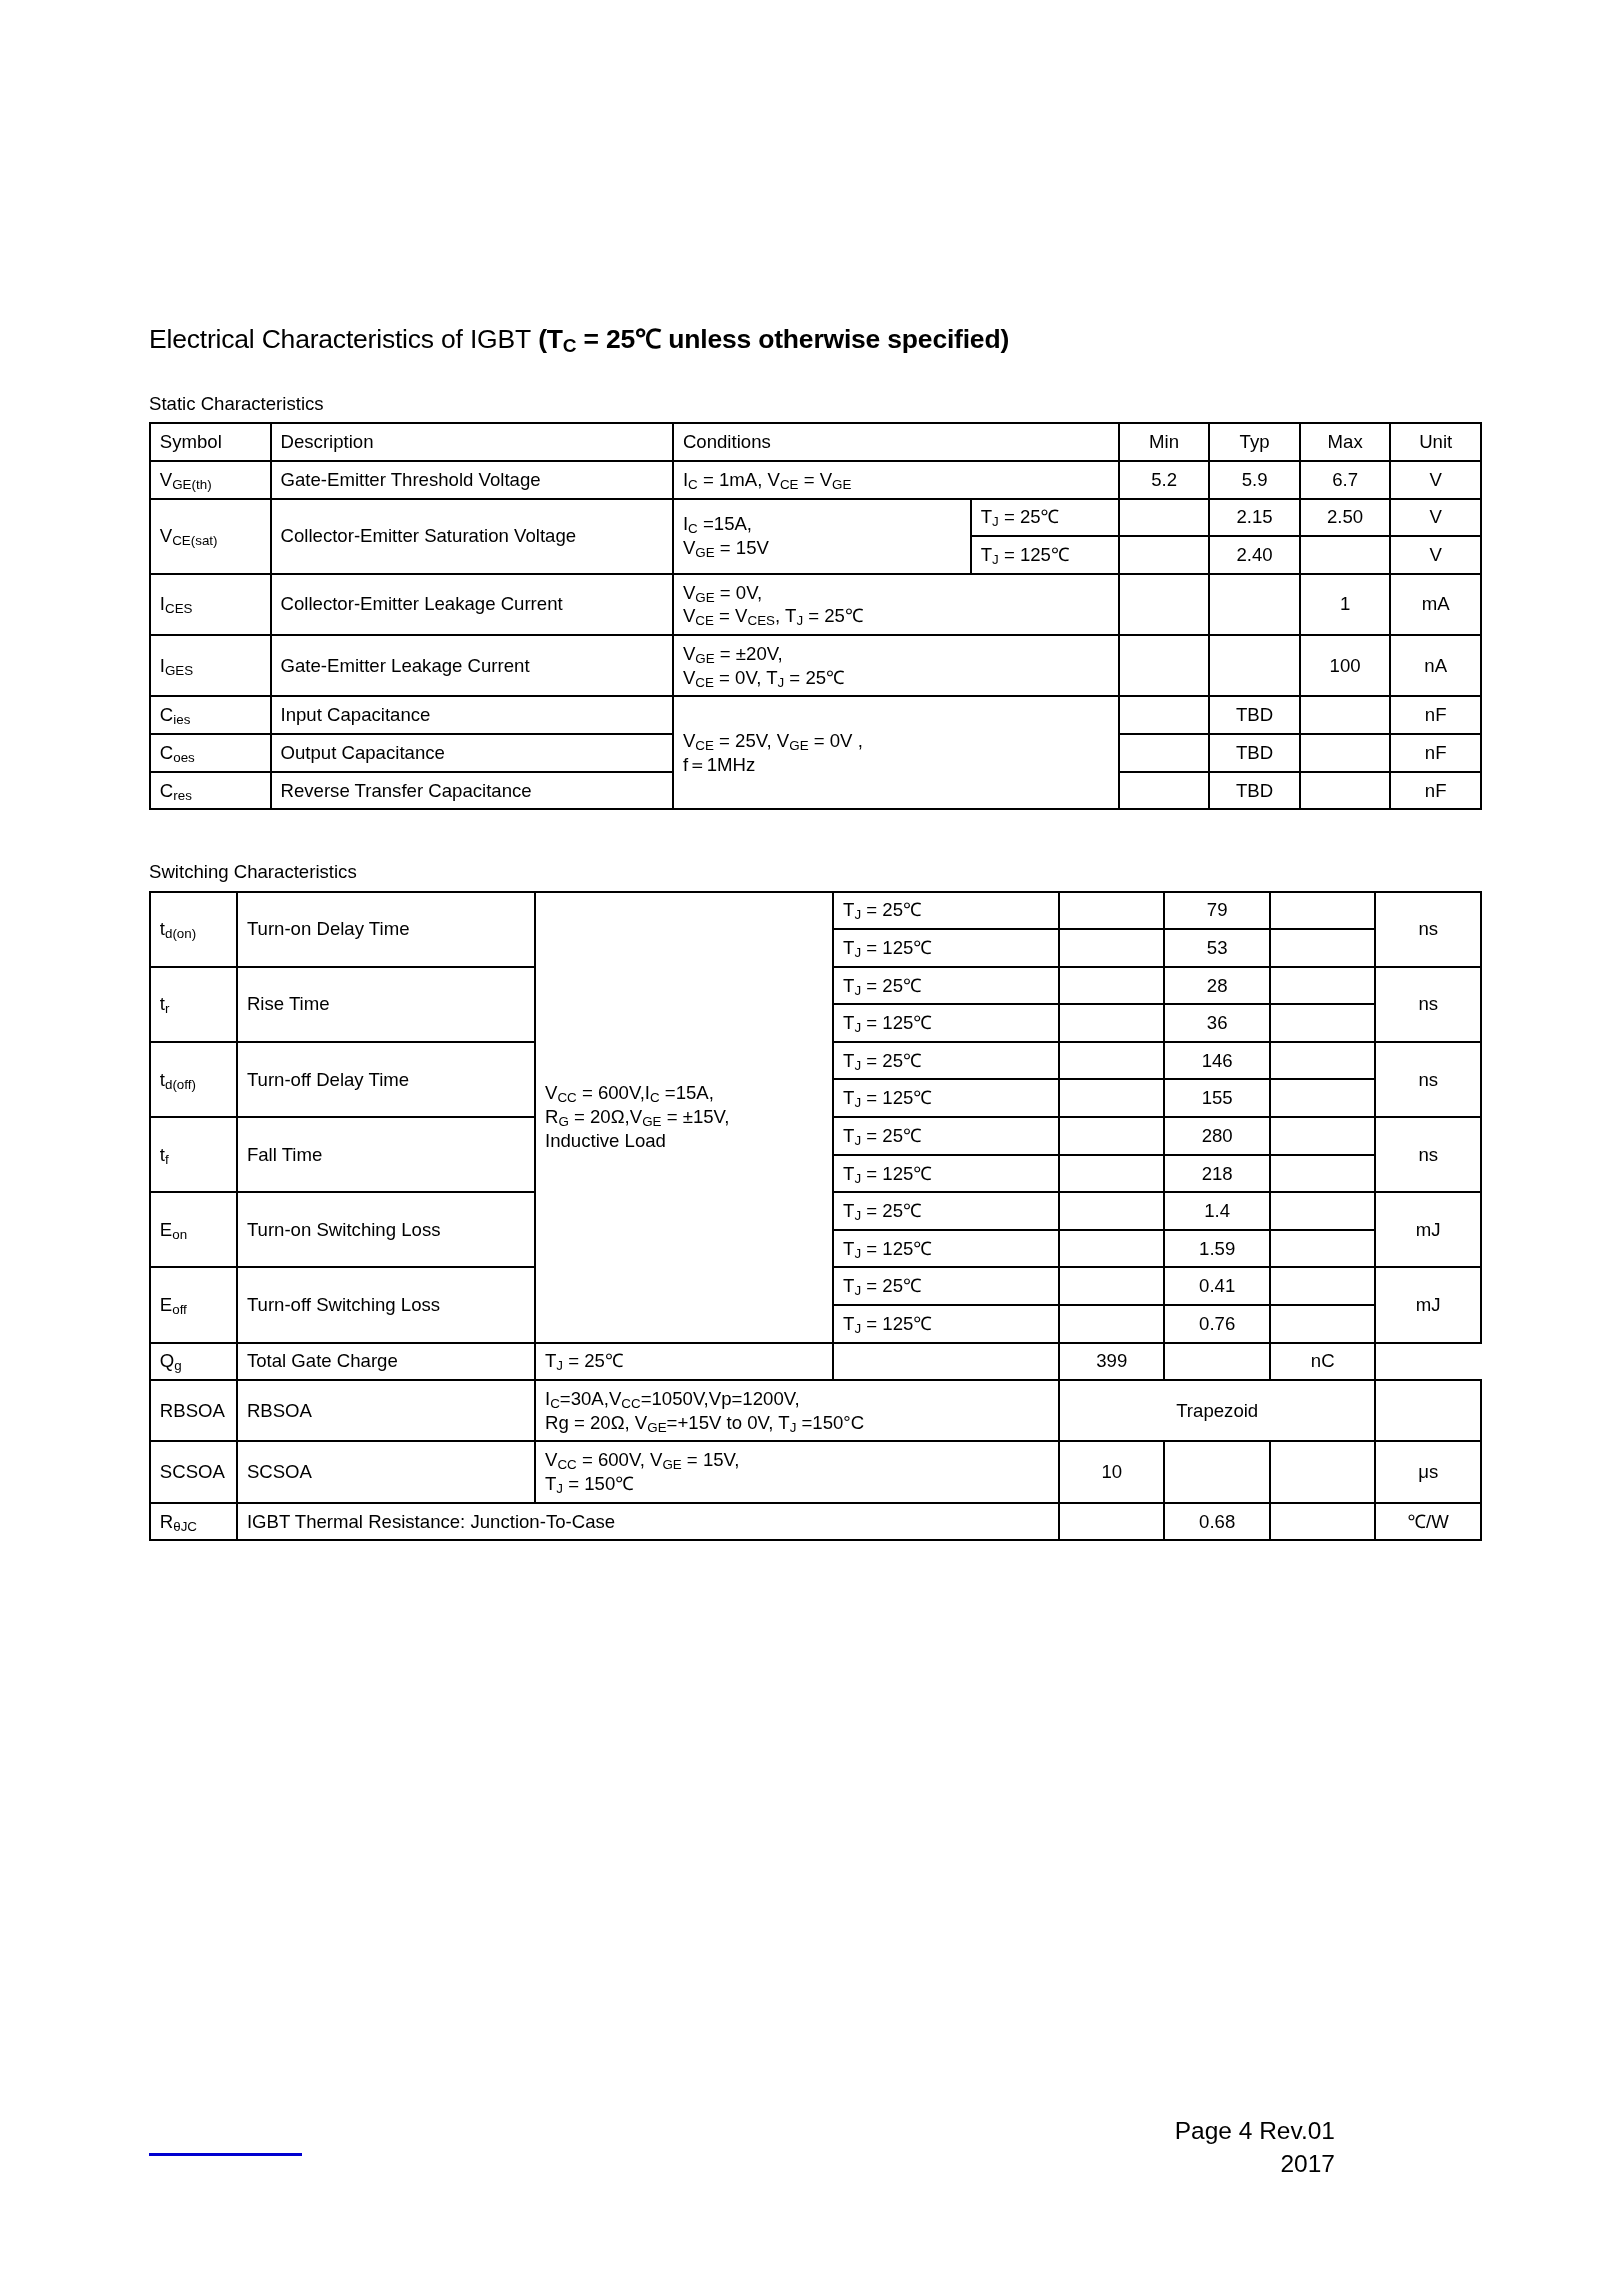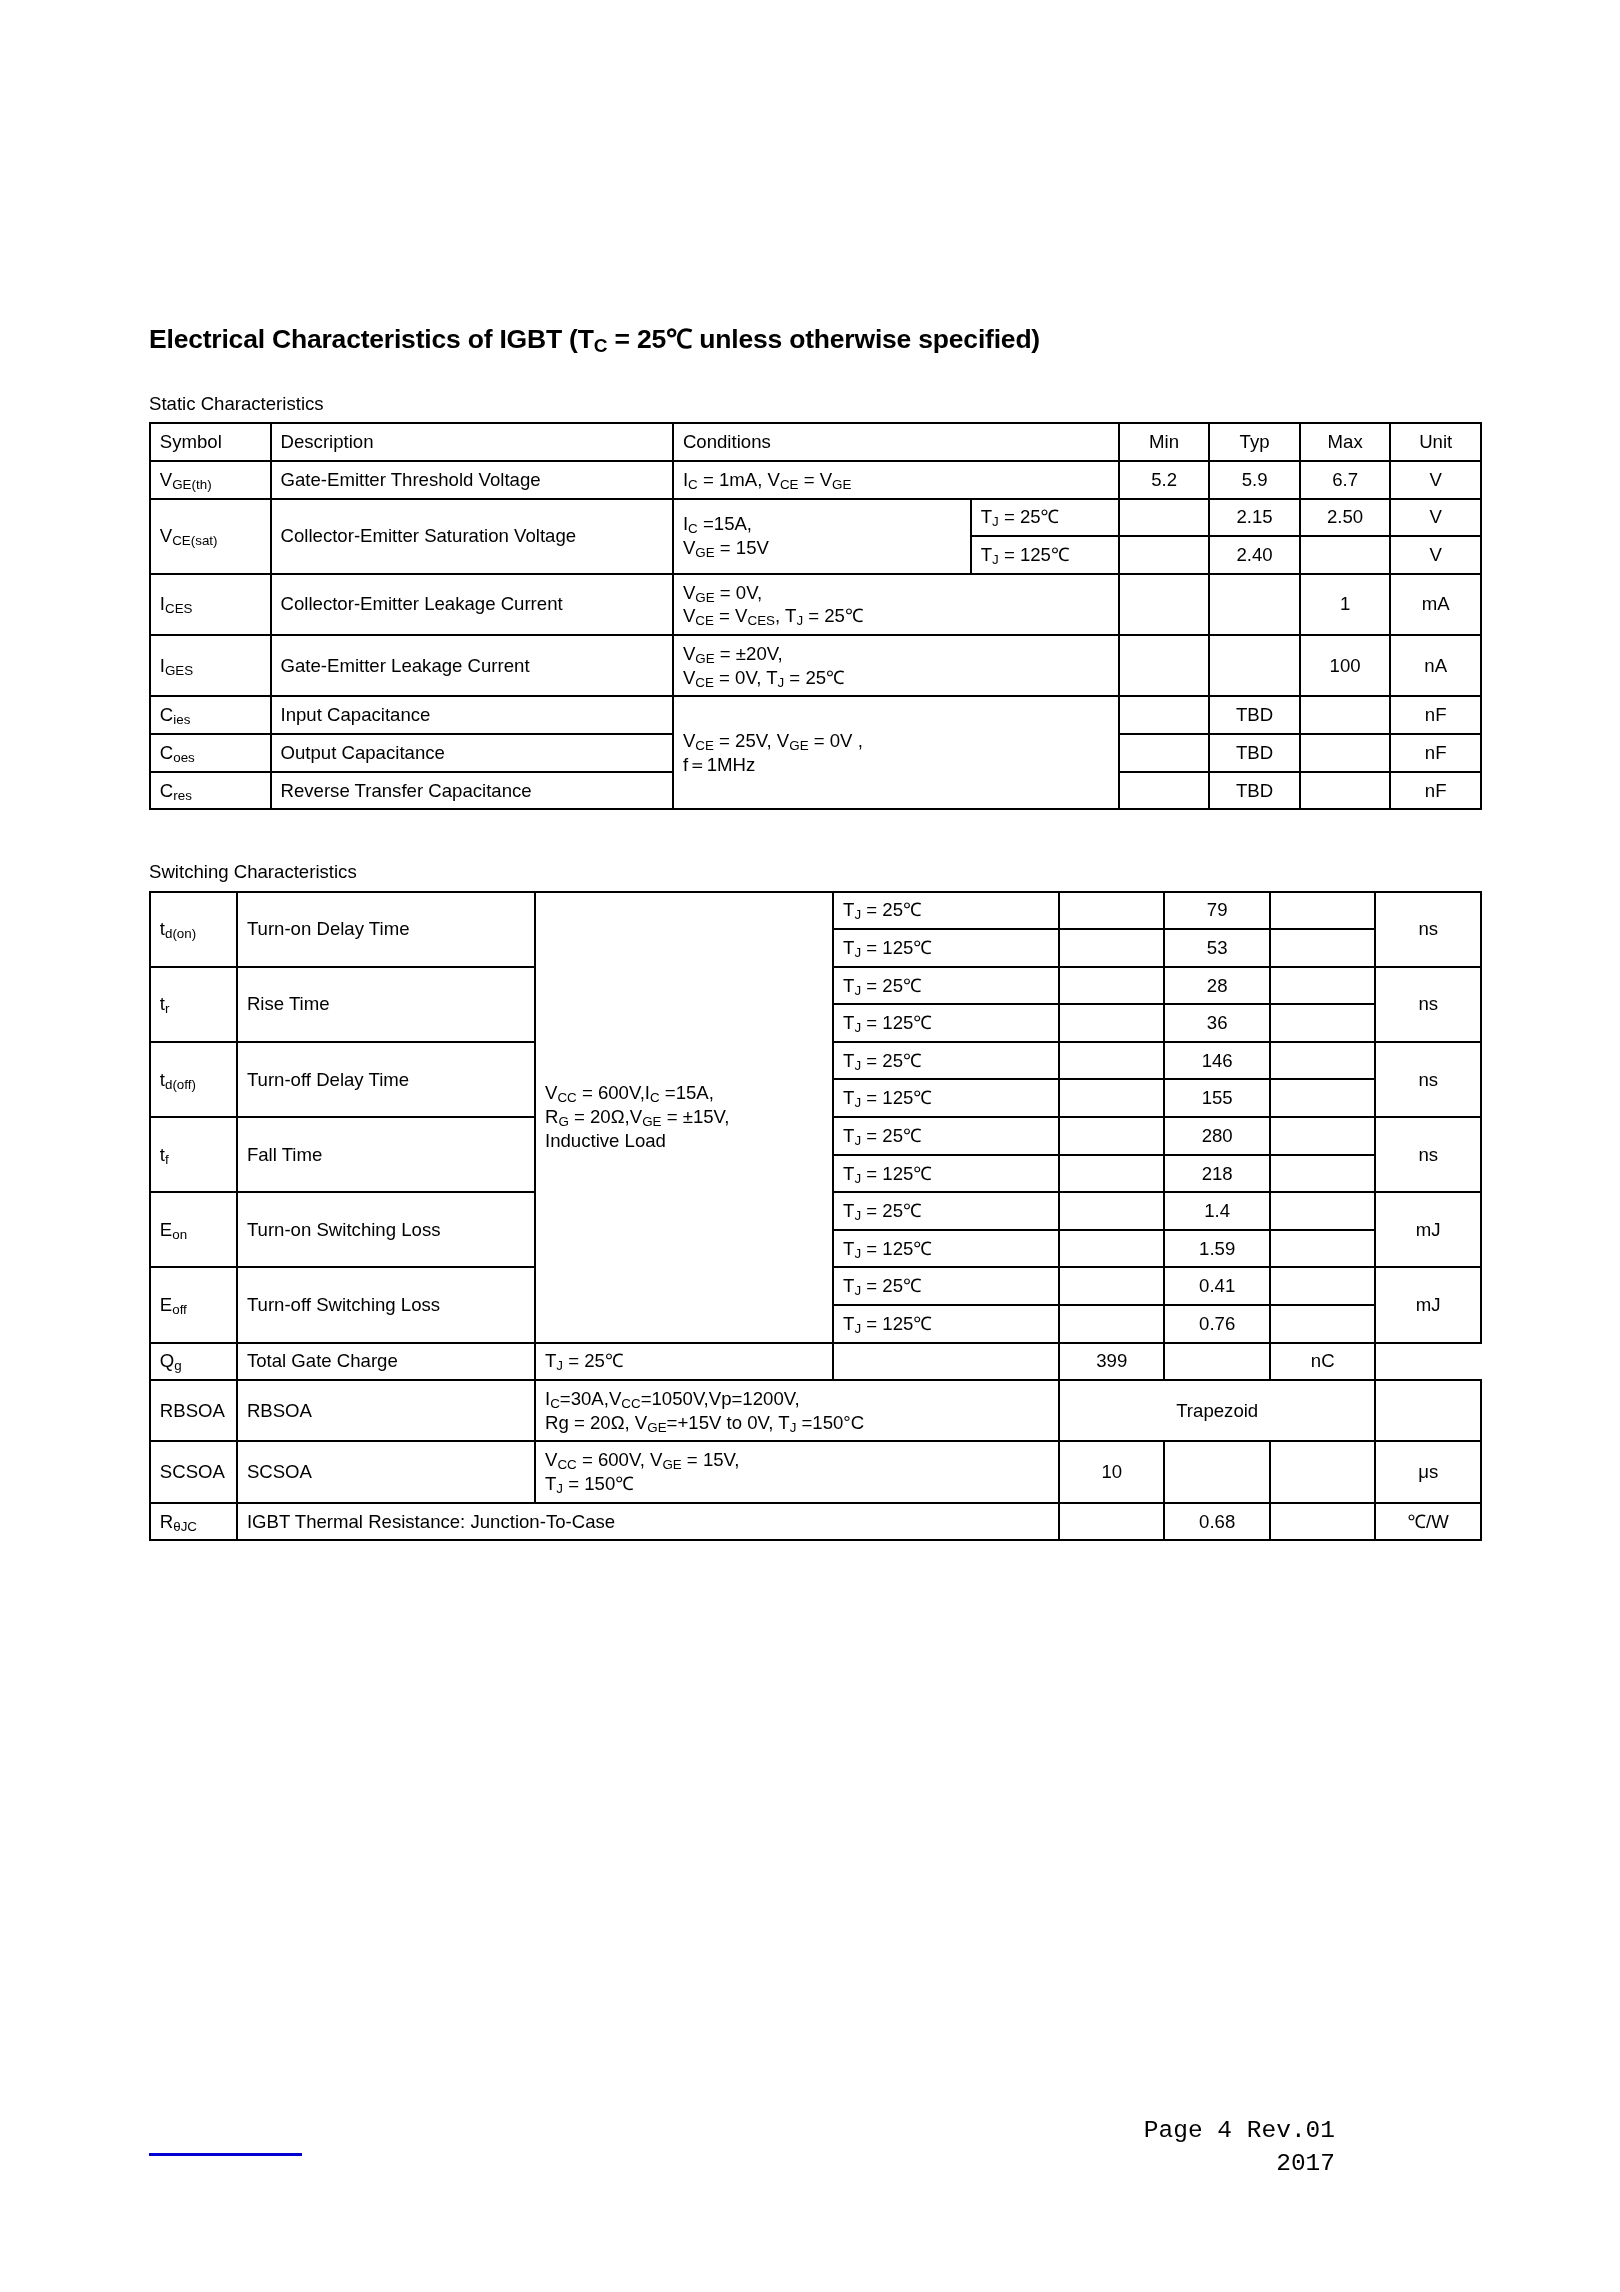--- a/index.html
+++ b/index.html
@@ -30,21 +30,21 @@
 
   
   .doc-title {
     font-size: 26.5px;
     line-height: 33px;
     margin: 0 0 37px 0;
     white-space: nowrap;
     letter-spacing: -0.2px;
   }
   .doc-title .strong {
-    font-weight: bold;
+    font-weight: normal;
   }
   .doc-title .norm {
     font-weight: bold;
   }
 
   
   .section-caption {
     font-size: 18.6px;
     line-height: 21.6px;
     margin: 0 0 7.8px 0;
@@ -113,21 +113,20 @@
     border-bottom: 3.9px solid #0000d0;
   }
   .footer-right {
     position: absolute;
     right: 147px;
     top: 37px;
     text-align: right;
     font-size: 24.5px;
     line-height: 33px;
     white-space: nowrap;
-    font-family: Liberation Mono, monospace;
   }
   .footer-right .yr {
     display: block;
     text-align: right;
   }
 </style>
 </head>
 <body>
 
 <div class="page">

